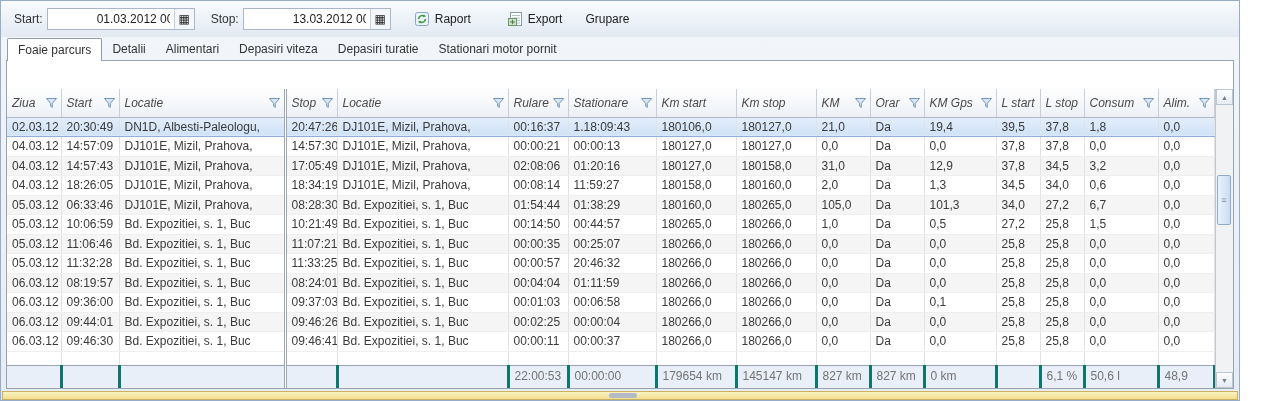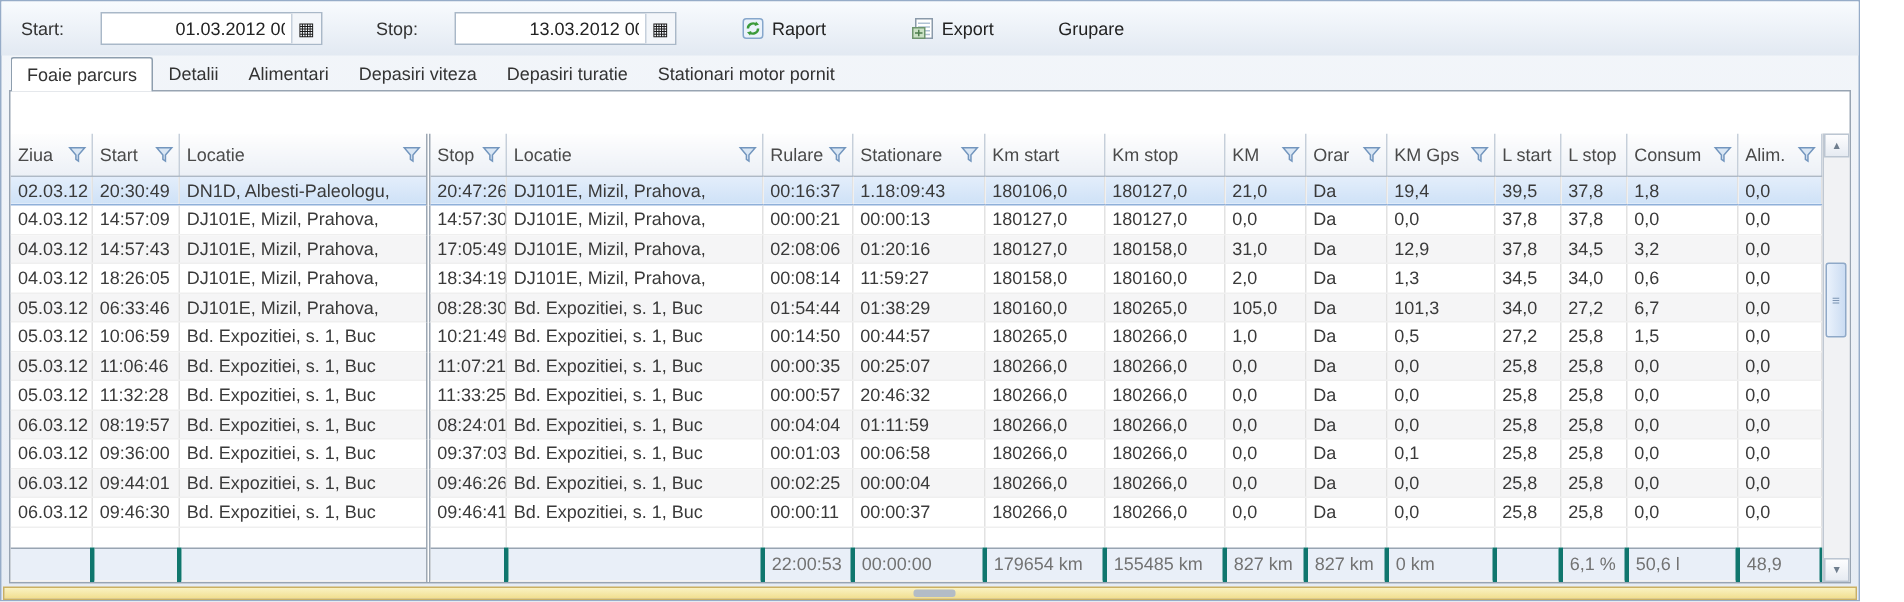--- a/index.html
+++ b/index.html
@@ -11,21 +11,20 @@
   .window {
     width: 1240px; height: 401px;
     border: 1px solid #96ACC8;
     background: linear-gradient(#F3F6FA, #E6ECF4);
   }
   
   .toolbar {
     height: 36px; display: flex; align-items: center;
     padding-left: 13px;
     background: linear-gradient(#F8FBFE, #E2E9F2);
-    gap: 20px;
   }
   .lbl { font-size: 12px; color: #333; margin-right: 4px; }
   .datefield {
     display: flex; align-items: stretch; width: 148px; height: 22px;
     background: #fff; border: 1px solid #A9B8C8;
   }
   .datefield input {
     flex: 1; min-width: 0; border: none; outline: none;
     padding: 0 4px; font: 12px "Liberation Sans", sans-serif; color: #222;
     background: transparent;
@@ -70,20 +69,21 @@
     border-bottom: 1px solid #C2CAD4;
   }
   .gridwrap { position: absolute; top: 28px; left: 0; right: 18px; bottom: 0; overflow: hidden; }
   table { border-collapse: collapse; table-layout: fixed; width: 1207px; }
   th {
     height: 28px; background: linear-gradient(#FEFEFE, #ECF0F6);
     border-right: 1px solid #C6CFDA; border-bottom: 1px solid #AEB9C6;
     font-weight: normal; font-size: 12px; color: #4A4A4A;
     padding: 0 3px 0 5px; text-align: left; white-space: nowrap; overflow: hidden;
     cursor: pointer;
+    font-style: italic;
   }
   th .hwrap { display: flex; align-items: center; justify-content: space-between; gap: 3px; }
   .fico { display: inline-flex; flex: none; }
   td {
     height: 19.5px; font-size: 12px; color: #3A3A3A;
     padding: 0 3px 0 5px;
     border-right: 1px solid #E2E2E2; border-bottom: 1px solid #EFEFEF;
     white-space: nowrap; overflow: hidden; background: #fff;
   }
   tr.alt td { background: #F5F5F6; }
@@ -579,21 +579,21 @@
           <tfoot>
             <tr>
               <td class=""></td>
               <td class=""></td>
               <td class=""></td>
               <td class=" split"></td>
               <td class=""></td>
               <td class="">22:00:53</td>
               <td class="">00:00:00</td>
               <td class="">179654 km</td>
-              <td class="">155485 km</td>
+              <td class="">145147 km</td>
               <td class="">827 km</td>
               <td class="">827 km</td>
               <td class="">0 km</td>
               <td class=""></td>
               <td class="">6,1 %</td>
               <td class="">50,6 l</td>
               <td class="">48,9</td>
             </tr>
           </tfoot>
         </table>

